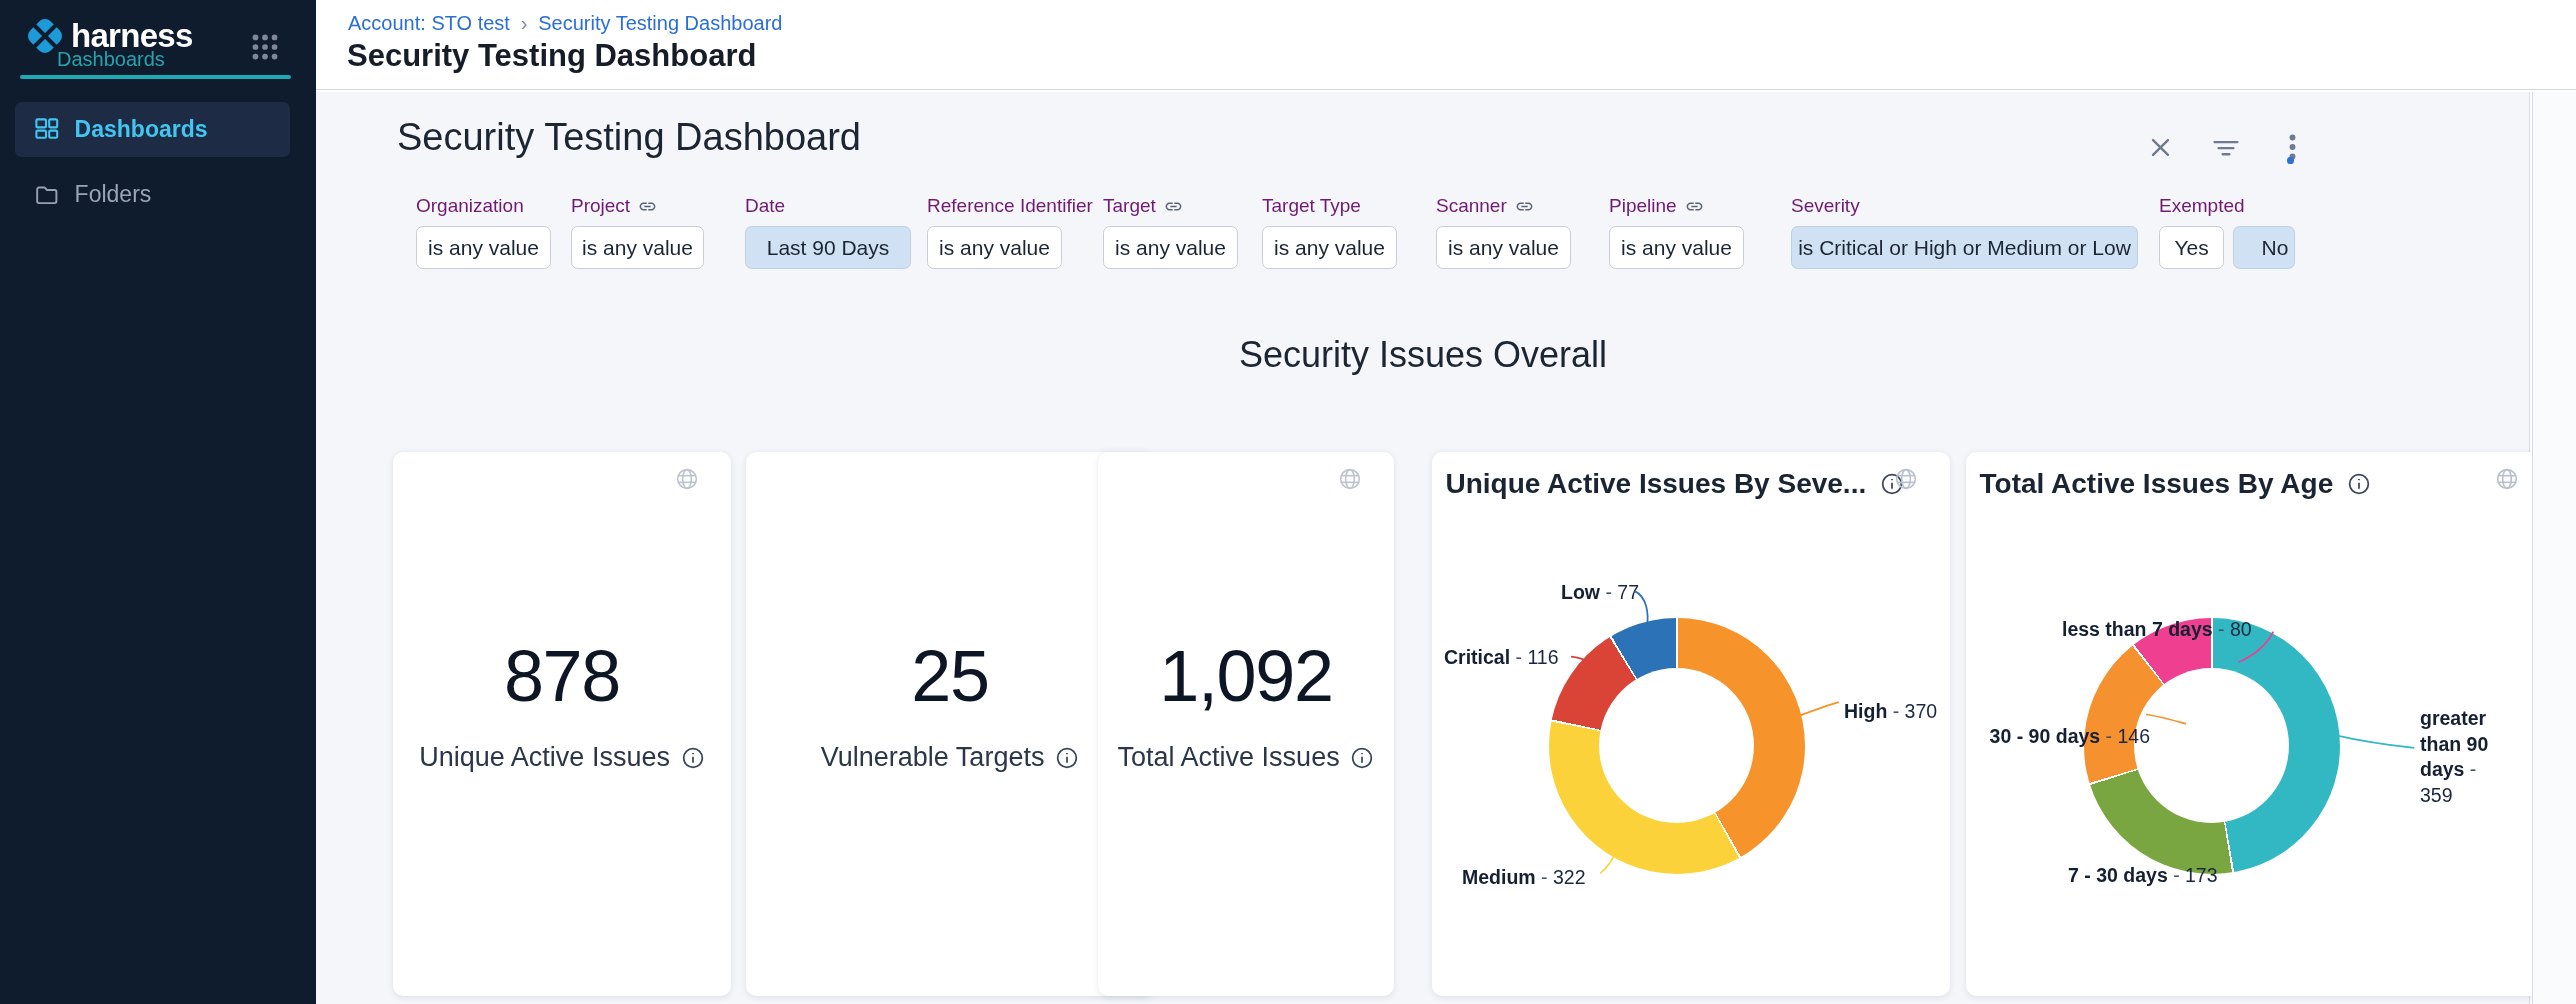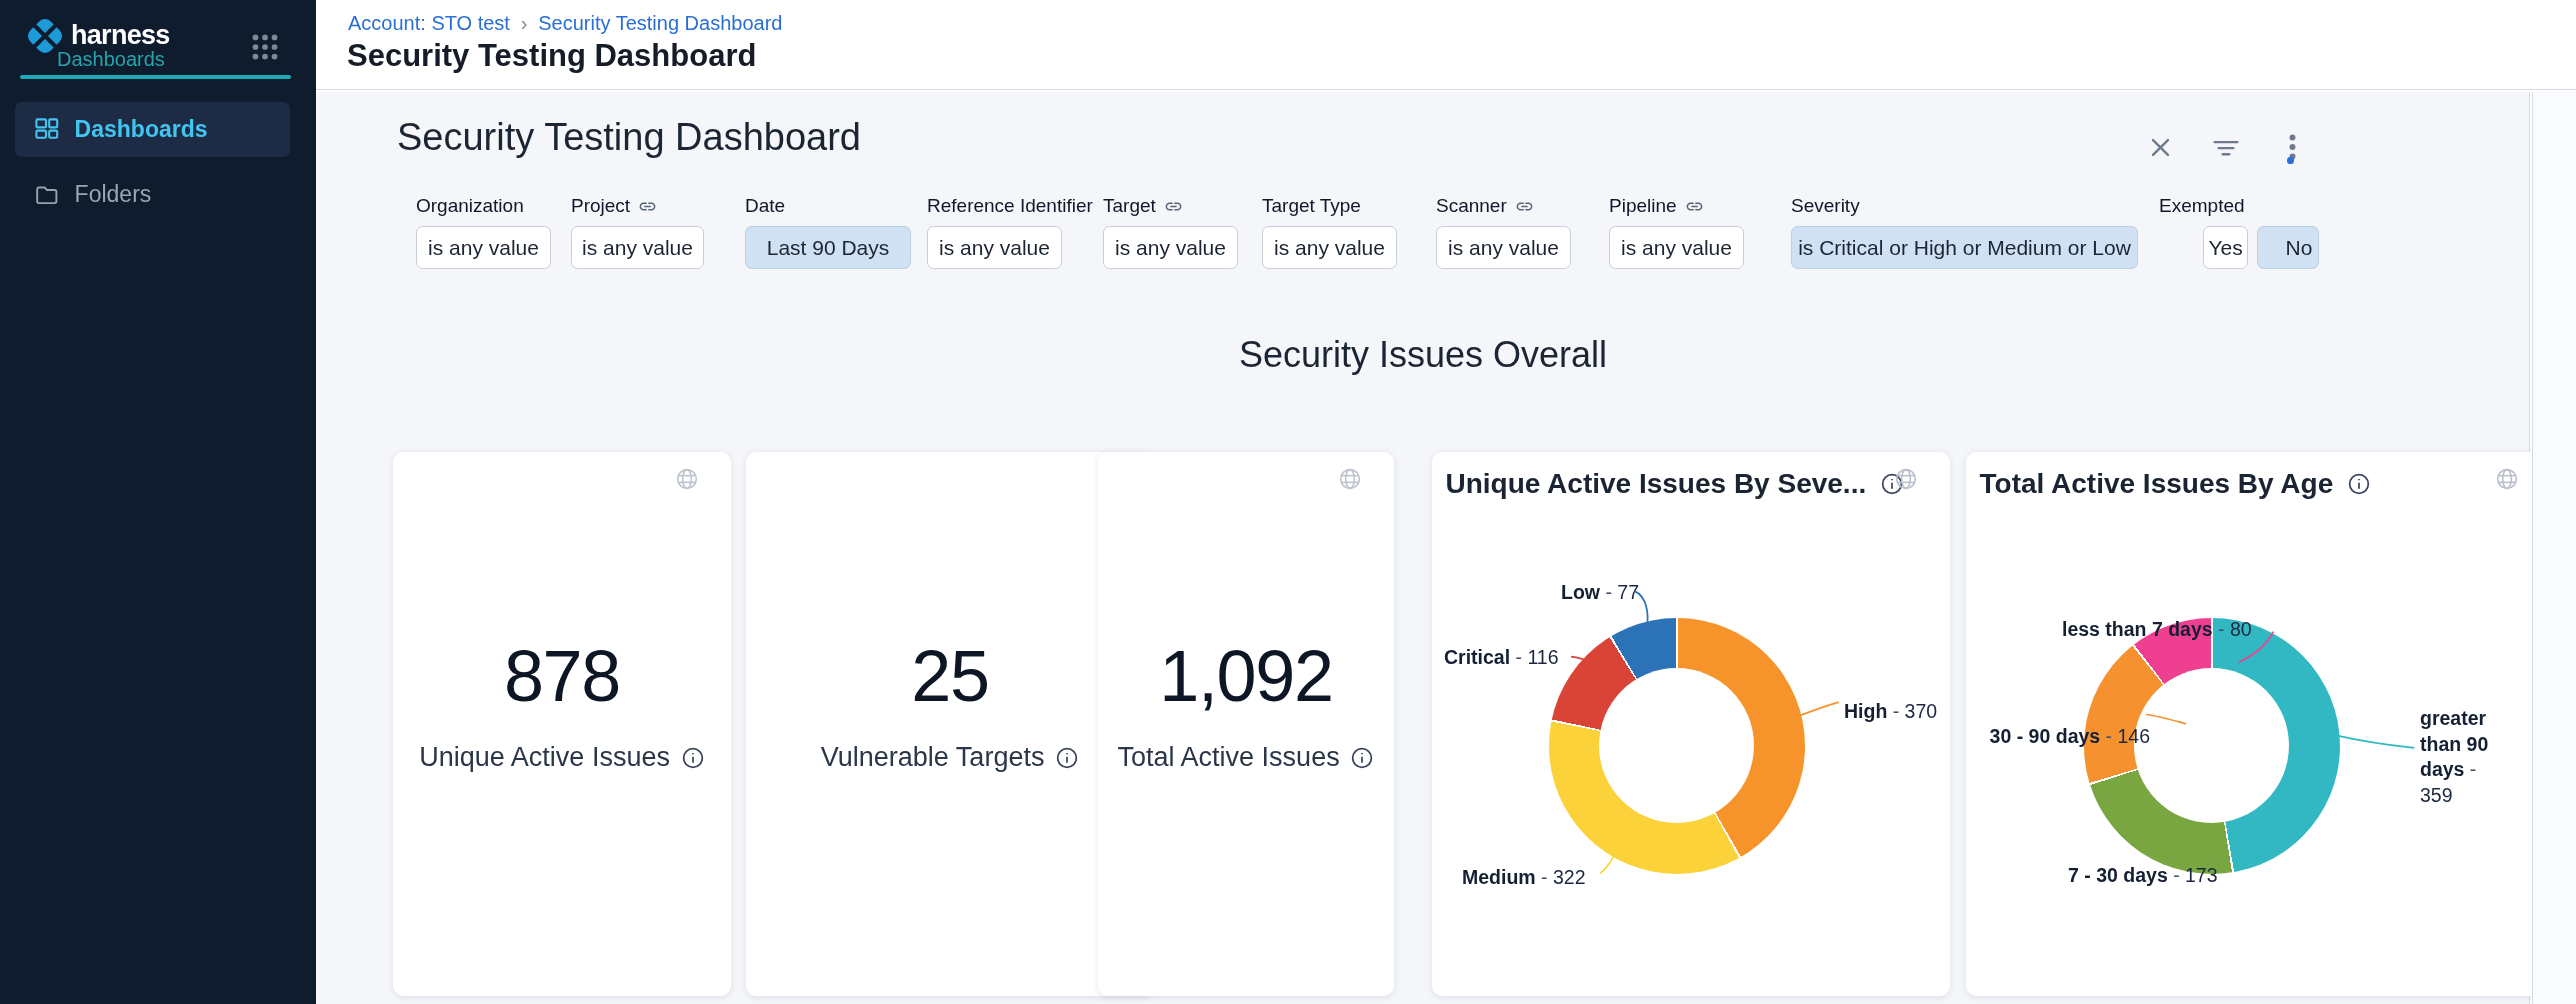--- a/index.html
+++ b/index.html
@@ -4,21 +4,21 @@
 <style>
   * { margin:0; padding:0; box-sizing:border-box; }
   html,body { width:2576px; height:1005px; overflow:hidden;
     font-family:"Liberation Sans", sans-serif; background:#ffffff; }
 
   
   #sidebar { position:absolute; left:0; top:0; width:316px; height:1005px;
     background:#0E1C2E; }
   .logo-row { position:absolute; left:23px; top:13.5px; display:flex; align-items:center; }
   .logo-mark { width:44px; height:44px; }
-  .logo-text { color:#ffffff; font-size:27px; font-weight:700; letter-spacing:-0.7px; margin-left:4px;text-align:center; }
+  .logo-text { color:#ffffff; font-size:33px; font-weight:700; letter-spacing:-0.7px; margin-left:4px;text-align:center; }
   .logo-sub { position:absolute; left:57px; top:48px; color:#27A3AC; font-size:20px; font-weight:500; }
   .sidebar-underline { position:absolute; left:20px; top:75px; width:271px; height:4px;
     background:#1FA9B4; border-radius:2px; }
   .apps-icon { position:absolute; left:250px; top:32px; width:30px; height:30px; }
   .nav-item { position:absolute; left:15px; width:275px; height:55px; border-radius:6.7px;
     display:flex; align-items:center; padding-left:19px; cursor:pointer; }
   .nav-item.active { background:#1D2C44; }
   .nav-item .nav-label { font-size:23px; margin-left:15px; }
   .nav-item.active .nav-label { color:#42C5F1; font-weight:600; }
   .nav-item:not(.active) .nav-label { color:#9BA4B4; font-weight:400; }
@@ -40,21 +40,21 @@
     background:#FAFBFD; }
   .panel-title { position:absolute; left:81px; top:24px; font-size:38px; font-weight:400;
     color:#1C2533; white-space:nowrap; }
   .panel-icons { position:absolute; right:222px; top:40px; display:flex; gap:36px; align-items:center; }
   .icon-btn { width:30px; height:30px; display:flex; align-items:center; justify-content:center; cursor:pointer; }
   .cursor-dot { position:absolute; left:1971px; top:65px; width:6.7px; height:6.7px;
     border-radius:50%; background:#2E6FD8; }
 
   
   .filter-group { position:absolute; top:102px; }
-  .filter-label { font-size:19px; color:#0f172a; font-weight:500; white-space:nowrap;
+  .filter-label { font-size:19px; color:#701a75; font-weight:500; white-space:nowrap;
     display:flex; align-items:center; gap:8px; height:24px; }
   .filter-btn { margin-top:8px; height:43px; border:1.3px solid #C8CDD7; border-radius:6.7px;
     background:#ffffff; display:inline-flex; align-items:center; justify-content:center;
     font-size:21px; color:#1C2533; padding:0 19px; white-space:nowrap; cursor:pointer;
     font-family:"Liberation Sans", sans-serif; }
   .filter-btn.selected { background:#CFE1F3; border-color:#BAD0E7; }
   .toggle-row { display:flex; gap:9.4px; }
 
   
   .section-title { position:absolute; left:0; top:242px; width:2214px; text-align:center;
@@ -256,21 +256,21 @@
         <span>Severity</span>
       </div>
     <button class="filter-btn selected" style="width:347px;">is Critical or High or Medium or Low</button>
   </div>
 
   <div class="filter-group" style="left:1843px;">
     <div class="filter-label">
         <span>Exempted</span>
       </div>
     <div class="toggle-row">
-      <button class="filter-btn" style="width:45px;margin-left:44px;">Yes</button>
+      <button class="filter-btn" style="width:65px;">Yes</button>
       <button class="filter-btn selected" style="width:62px;padding-left:40px;">No</button>
     </div>
   </div>
 
   <div class="section-title">Security Issues Overall</div>
 
   <div class="card" style="left:77px; width:338px;">
     <svg class="globe" width="24" height="24" viewBox="0 0 36 36">
       <g fill="none" stroke="#BDC4CE" stroke-width="2.4">
           <circle cx="18" cy="18" r="14"></circle>

